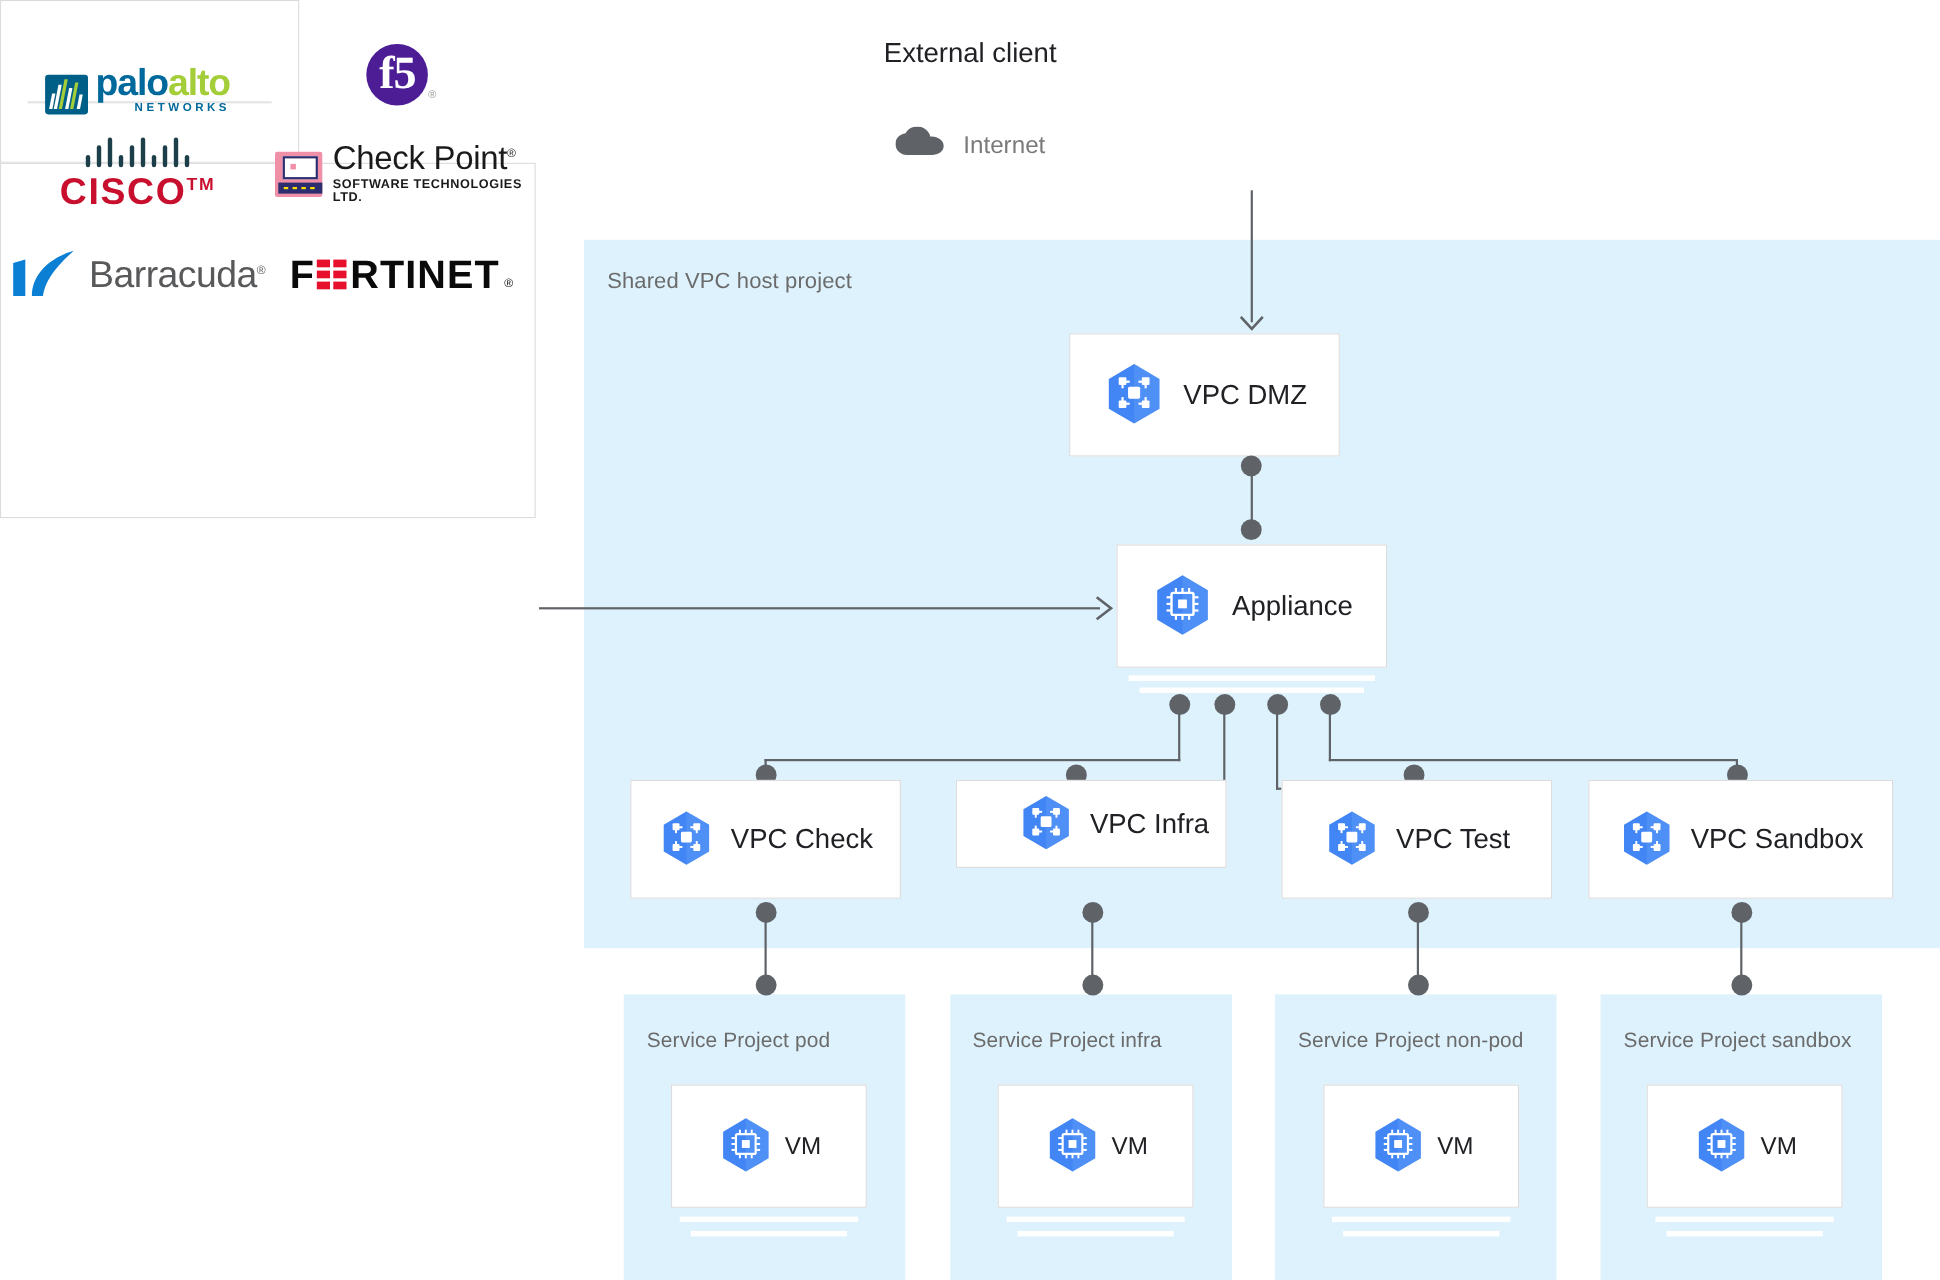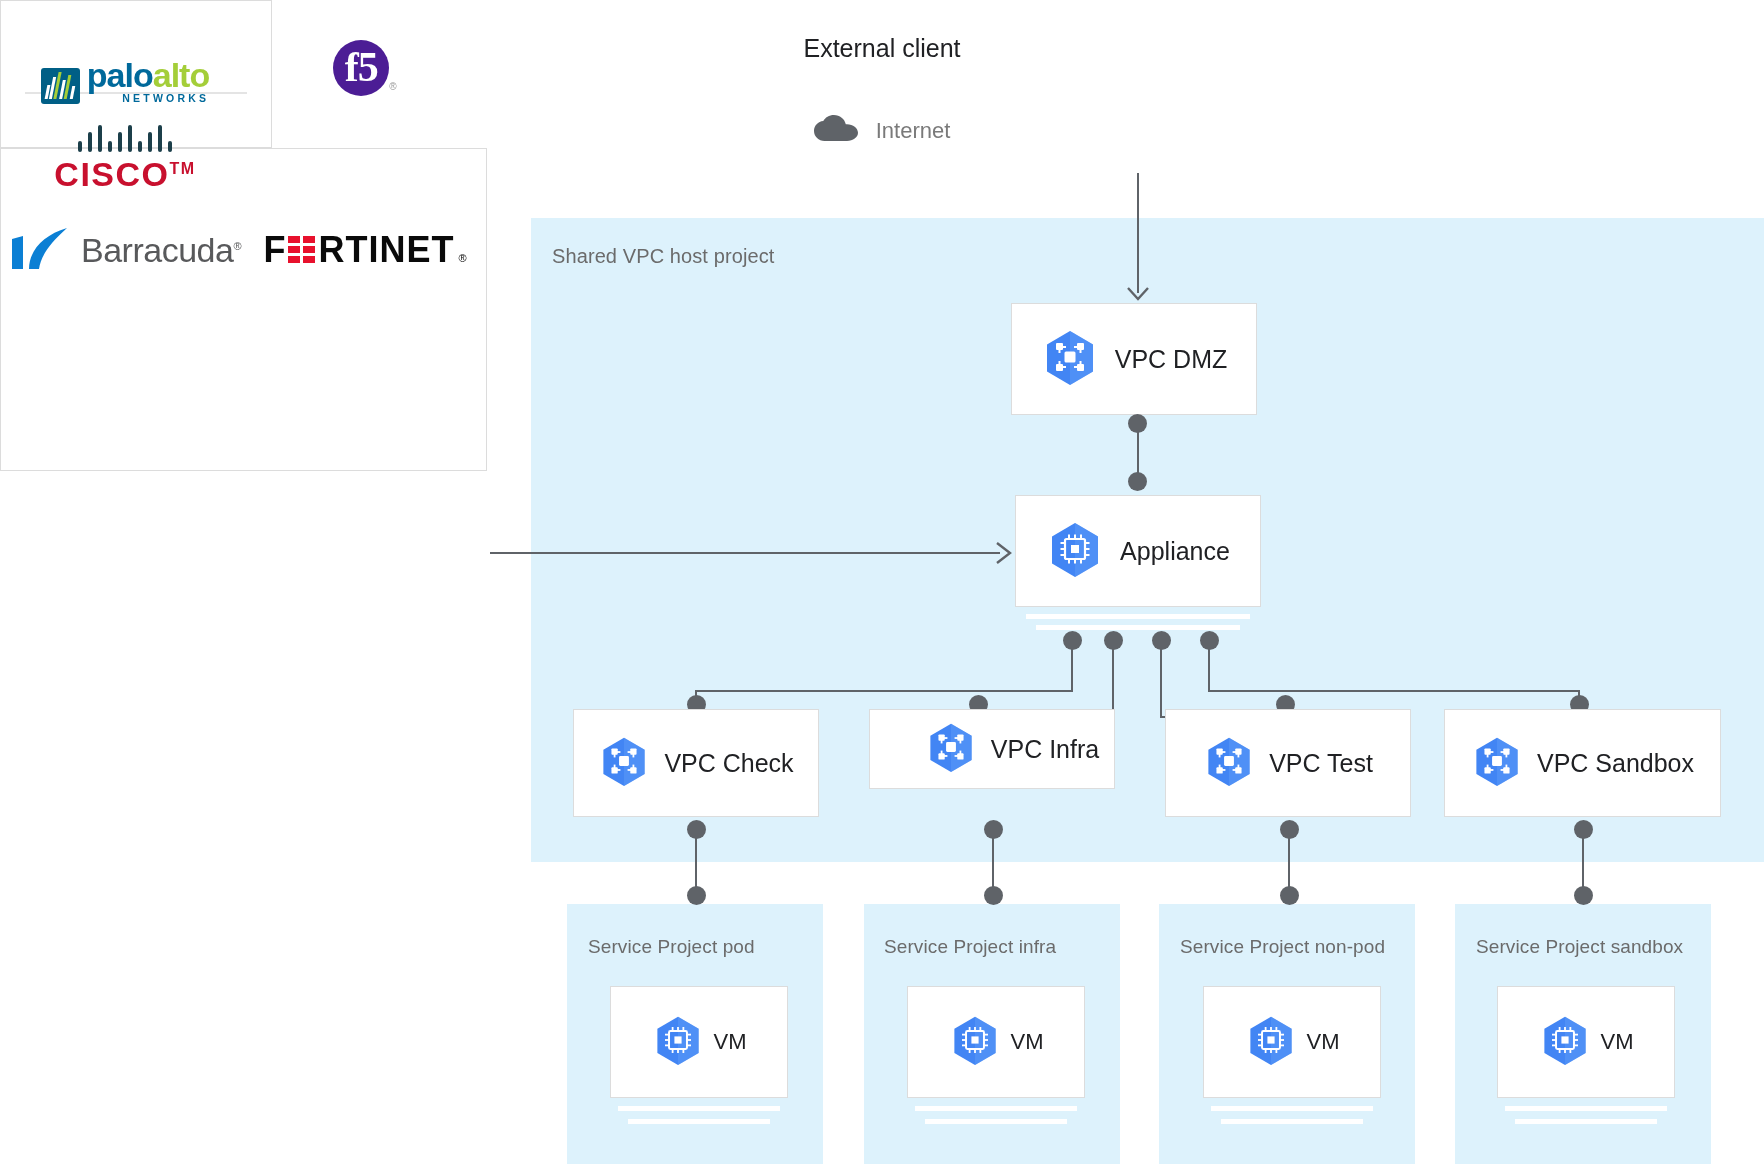--- a/index.html
+++ b/index.html
@@ -204,21 +204,21 @@
     </div>
   </div>
 
   <div class="vline" style="left:1137px; top:173px; height:120px;"></div>
   <div class="arrowhead" style="left:1126px; top:286px;">
     <svg width="24" height="16" viewBox="0 0 24 16">
       <path d="M2 2 L12 13 L22 2" fill="none" stroke="#5f6368" stroke-width="2.4"></path>
     </svg>
   </div>
 
-  <div class="node" id="vpc-dmz" style="left:1011px; top:303px; width:246px; height:112px;">
+  <div class="node" id="vpc-dmz" style="left:972px; top:303px; width:246px; height:112px;">
     <span>
       <svg width="58" height="58" viewBox="0 0 58 58">
         <polygon points="29,3 52,16.5 52,43.5 29,57 6,43.5 6,16.5" fill="#4285f4"></polygon>
         <polygon points="29,3 52,16.5 52,43.5 29,57" fill="#5c9bf8" opacity=".5"></polygon>
         <g fill="#ffffff">
           <rect x="23.5" y="23.5" width="11" height="11" rx="1.5"></rect>
           <rect x="15" y="15" width="7" height="7" rx="1"></rect>
           <rect x="36" y="15" width="7" height="7" rx="1"></rect>
           <rect x="15" y="36" width="7" height="7" rx="1"></rect>
           <rect x="36" y="36" width="7" height="7" rx="1"></rect>
@@ -582,20 +582,42 @@
             <i style="height:20px"></i>
             <i style="height:27px"></i>
           <i style="height:11px"></i>
         </div>
         <div class="cisco-text">
           <span>CISCO</span><span class="cisco-tm">TM</span>
         </div>
       </div>
     </div>
 
+    <div class="logo-cell" style="left:250px; top:118px; width:240px; height:80px;">
+      <div class="cp-wrap">
+        <div class="cp-mark">
+          <div class="screen">
+              <div class="sq"></div>
+              <div class="sq2"></div>
+            </div>
+          <div class="base">
+            <div class="k" style="left:5px"></div>
+              <div class="k" style="left:13px"></div>
+            <div class="k" style="left:21px"></div>
+              <div class="k" style="left:29px"></div>
+          </div>
+        </div>
+        <div class="cp-text">
+          <div class="cp-title">
+            <span>Check Point</span><sup>®</sup>
+          </div>
+          <div class="cp-sub">SOFTWARE TECHNOLOGIES LTD.</div>
+        </div>
+      </div>
+    </div>
 
     <div class="logo-cell" style="left:10px; top:210px; width:230px; height:80px;">
       <div class="bc-wrap">
         <svg class="bc-fin" viewBox="0 0 62 50">
           <path d="M3 14 L14 11 L14 44 L3 44 Z" fill="#0b7fd4"></path>
           <path d="M20 44 C20 26 34 10 58 3 C40 19 32 31 30 44 Z" fill="#0b7fd4"></path>
         </svg>
         <div class="bc-text">
           <span>Barracuda</span><sup>®</sup>
         </div>

